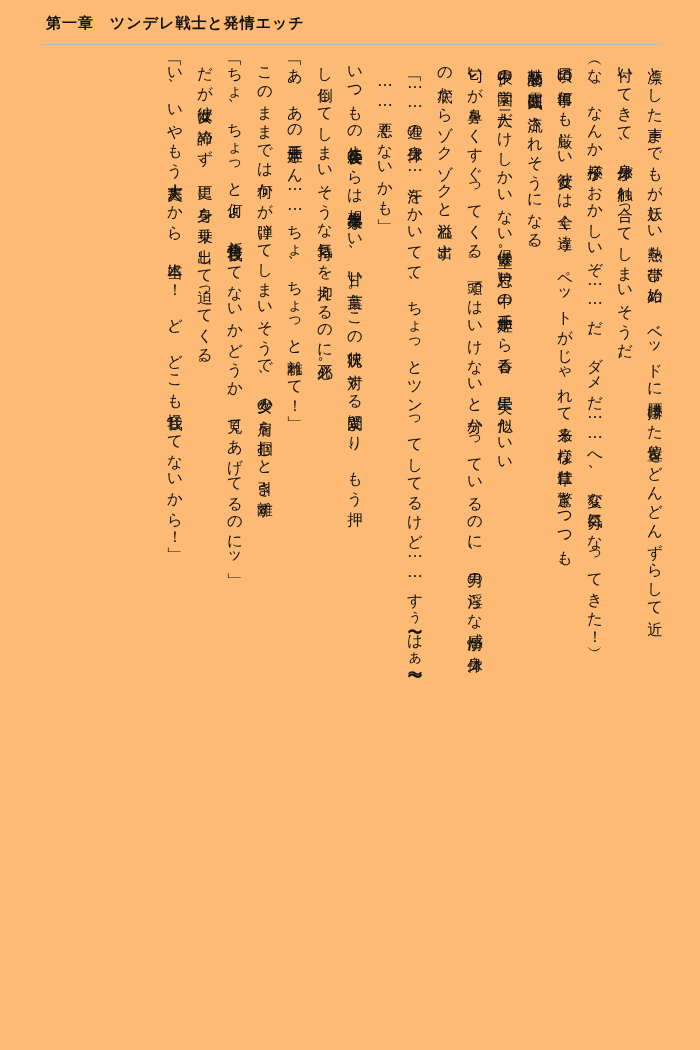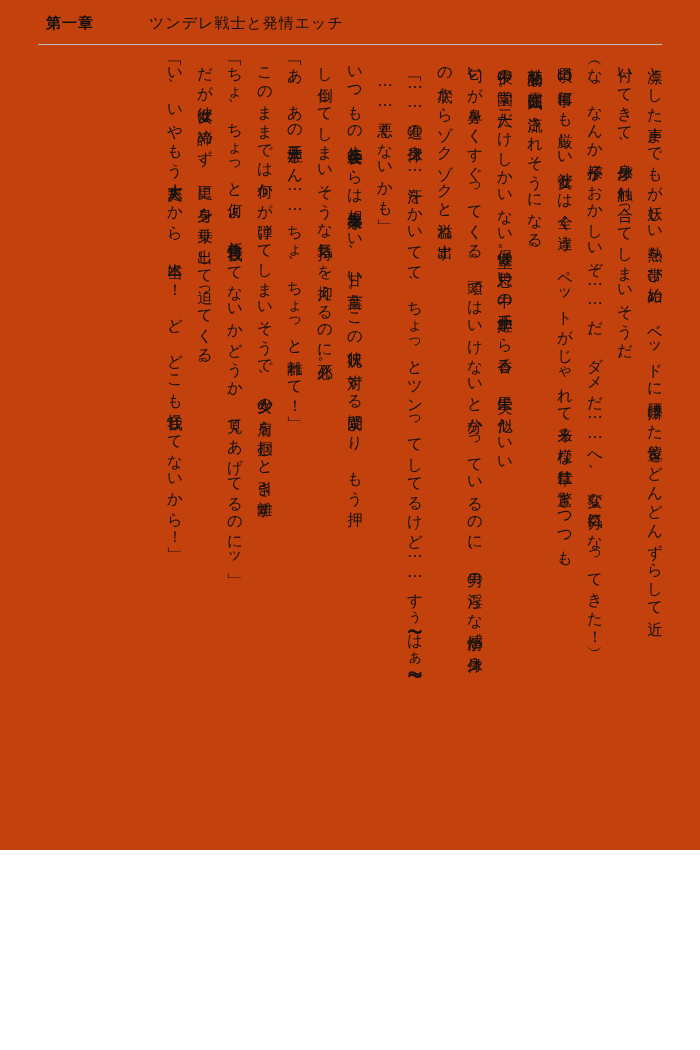--- a/index.html
+++ b/index.html
@@ -11,23 +11,23 @@
     height: 1050px;
     background: #ffffff;
     font-family: "DejaVu Serif", "Liberation Serif", serif;
     color: #111111;
     overflow: hidden;
   }
 
   .page {
     position: relative;
     width: 700px;
-    height: 850px;
+    height: 1050px;
     box-sizing: border-box;
-    background: #c2410c;
+    background: #fdba74;
   }
 
   
   .header {
     position: absolute;
     top: 14px;
     left: 46px;
     right: 46px;
     height: 30px;
     display: flex;
@@ -35,22 +35,21 @@
     gap: 16px;
     font-size: 15px;
     letter-spacing: 1px;
     color: #111;
     white-space: nowrap;
   }
   .header .chapter-no {
     font-weight: 600;
   }
   .header .chapter-title {
-    font-weight: 400;
-    margin-left: 39px;
+    font-weight: 700;
   }
   .header-rule {
     position: absolute;
     top: 44px;
     left: 38px;
     right: 38px;
     height: 1px;
     background: #bdbdbd;
   }
 

